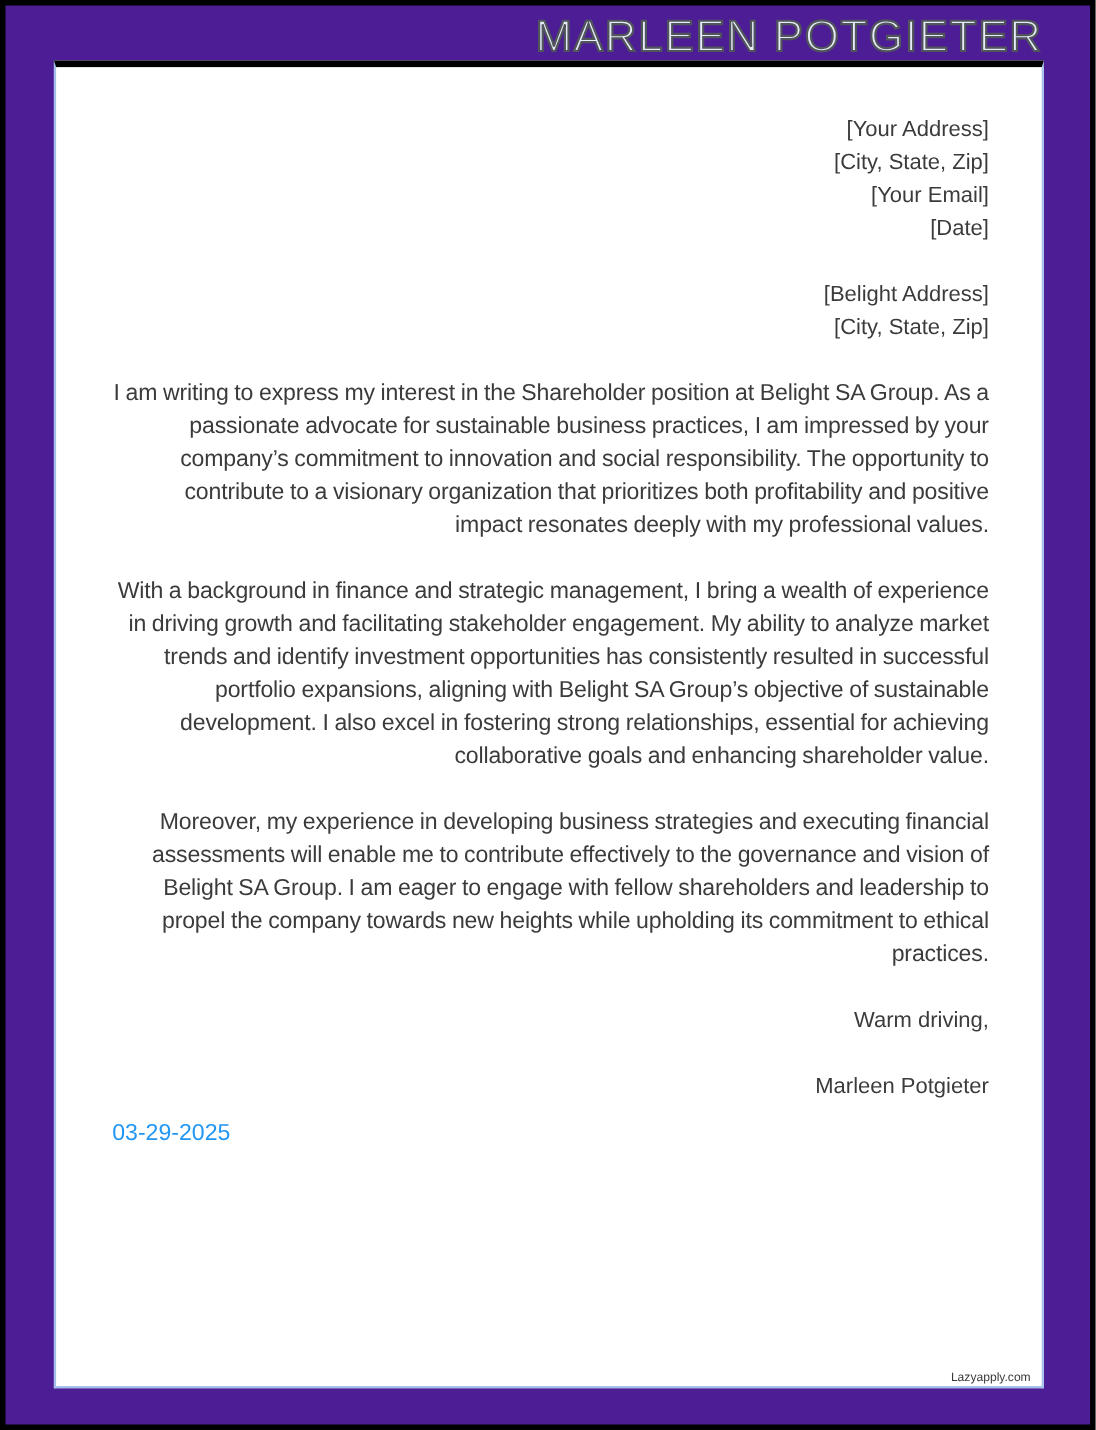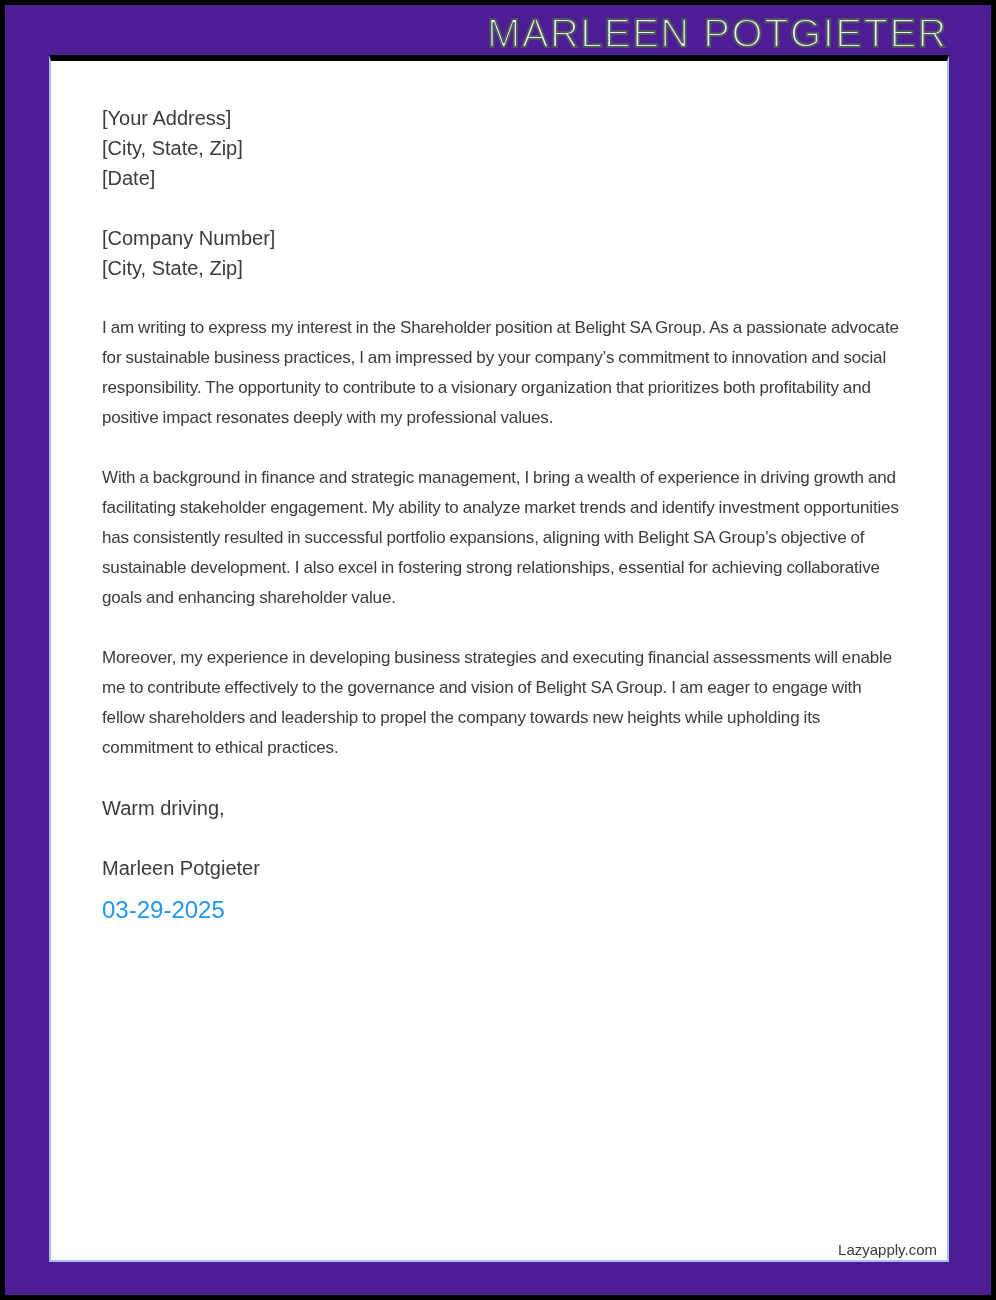--- a/index.html
+++ b/index.html
@@ -46,60 +46,61 @@
     border-right: 2px solid #a6c0ec;
     border-bottom: 2px solid #a6c0ec;
     overflow: visible;
   }
   .content {
     padding: 42px 48px 0 51px;
     font-size: 20px;
     line-height: 30px;
     color: #3b3b3b;
   }
-  .block { margin: 30px 0 0 0; }
+  .block { margin: 30px 0 0 0; text-align: right; }
   .block:first-child { margin-top: 0; }
   .para {
-    font-size: 17px;
+    font-size: 21px;
     letter-spacing: -0.15px;
     word-spacing: -0.5px;
   }
   .date-line {
     margin-top: 12px;
     color: #2196f3;
-    font-size: 24px;
+    font-size: 21px;
     position: relative;
     z-index: 2;
   }
   .watermark {
     position: absolute;
     right: 10px;
     bottom: 2px;
-    font-size: 15px;
+    font-size: 11px;
     color: #3a3a3a;
   }
 </style>
 </head>
 <body>
 
 <div class="canvas">
 
   <div class="header-name">MARLEEN POTGIETER</div>
 
   <div class="page">
     <div class="content">
 
       <div class="block">
         <div>[Your Address]</div>
         <div>[City, State, Zip]</div>
+        <div>[Your Email]</div>
         <div>[Date]</div>
       </div>
 
       <div class="block">
-        <div>[Company Number]</div>
+        <div>[Belight Address]</div>
         <div>[City, State, Zip]</div>
       </div>
 
 
       <div class="block para">I am writing to express my interest in the Shareholder position at Belight SA Group. As a passionate advocate for sustainable business practices, I am impressed by your company’s commitment to innovation and social responsibility. The opportunity to contribute to a visionary organization that prioritizes both profitability and positive impact resonates deeply with my professional values.</div>
       <div class="block para">With a background in finance and strategic management, I bring a wealth of experience in driving growth and facilitating stakeholder engagement. My ability to analyze market trends and identify investment opportunities has consistently resulted in successful portfolio expansions, aligning with Belight SA Group’s objective of sustainable development. I also excel in fostering strong relationships, essential for achieving collaborative goals and enhancing shareholder value.</div>
       <div class="block para">Moreover, my experience in developing business strategies and executing financial assessments will enable me to contribute effectively to the governance and vision of Belight SA Group. I am eager to engage with fellow shareholders and leadership to propel the company towards new heights while upholding its commitment to ethical practices.</div>
 
       <div class="block">Warm driving,</div>
 

